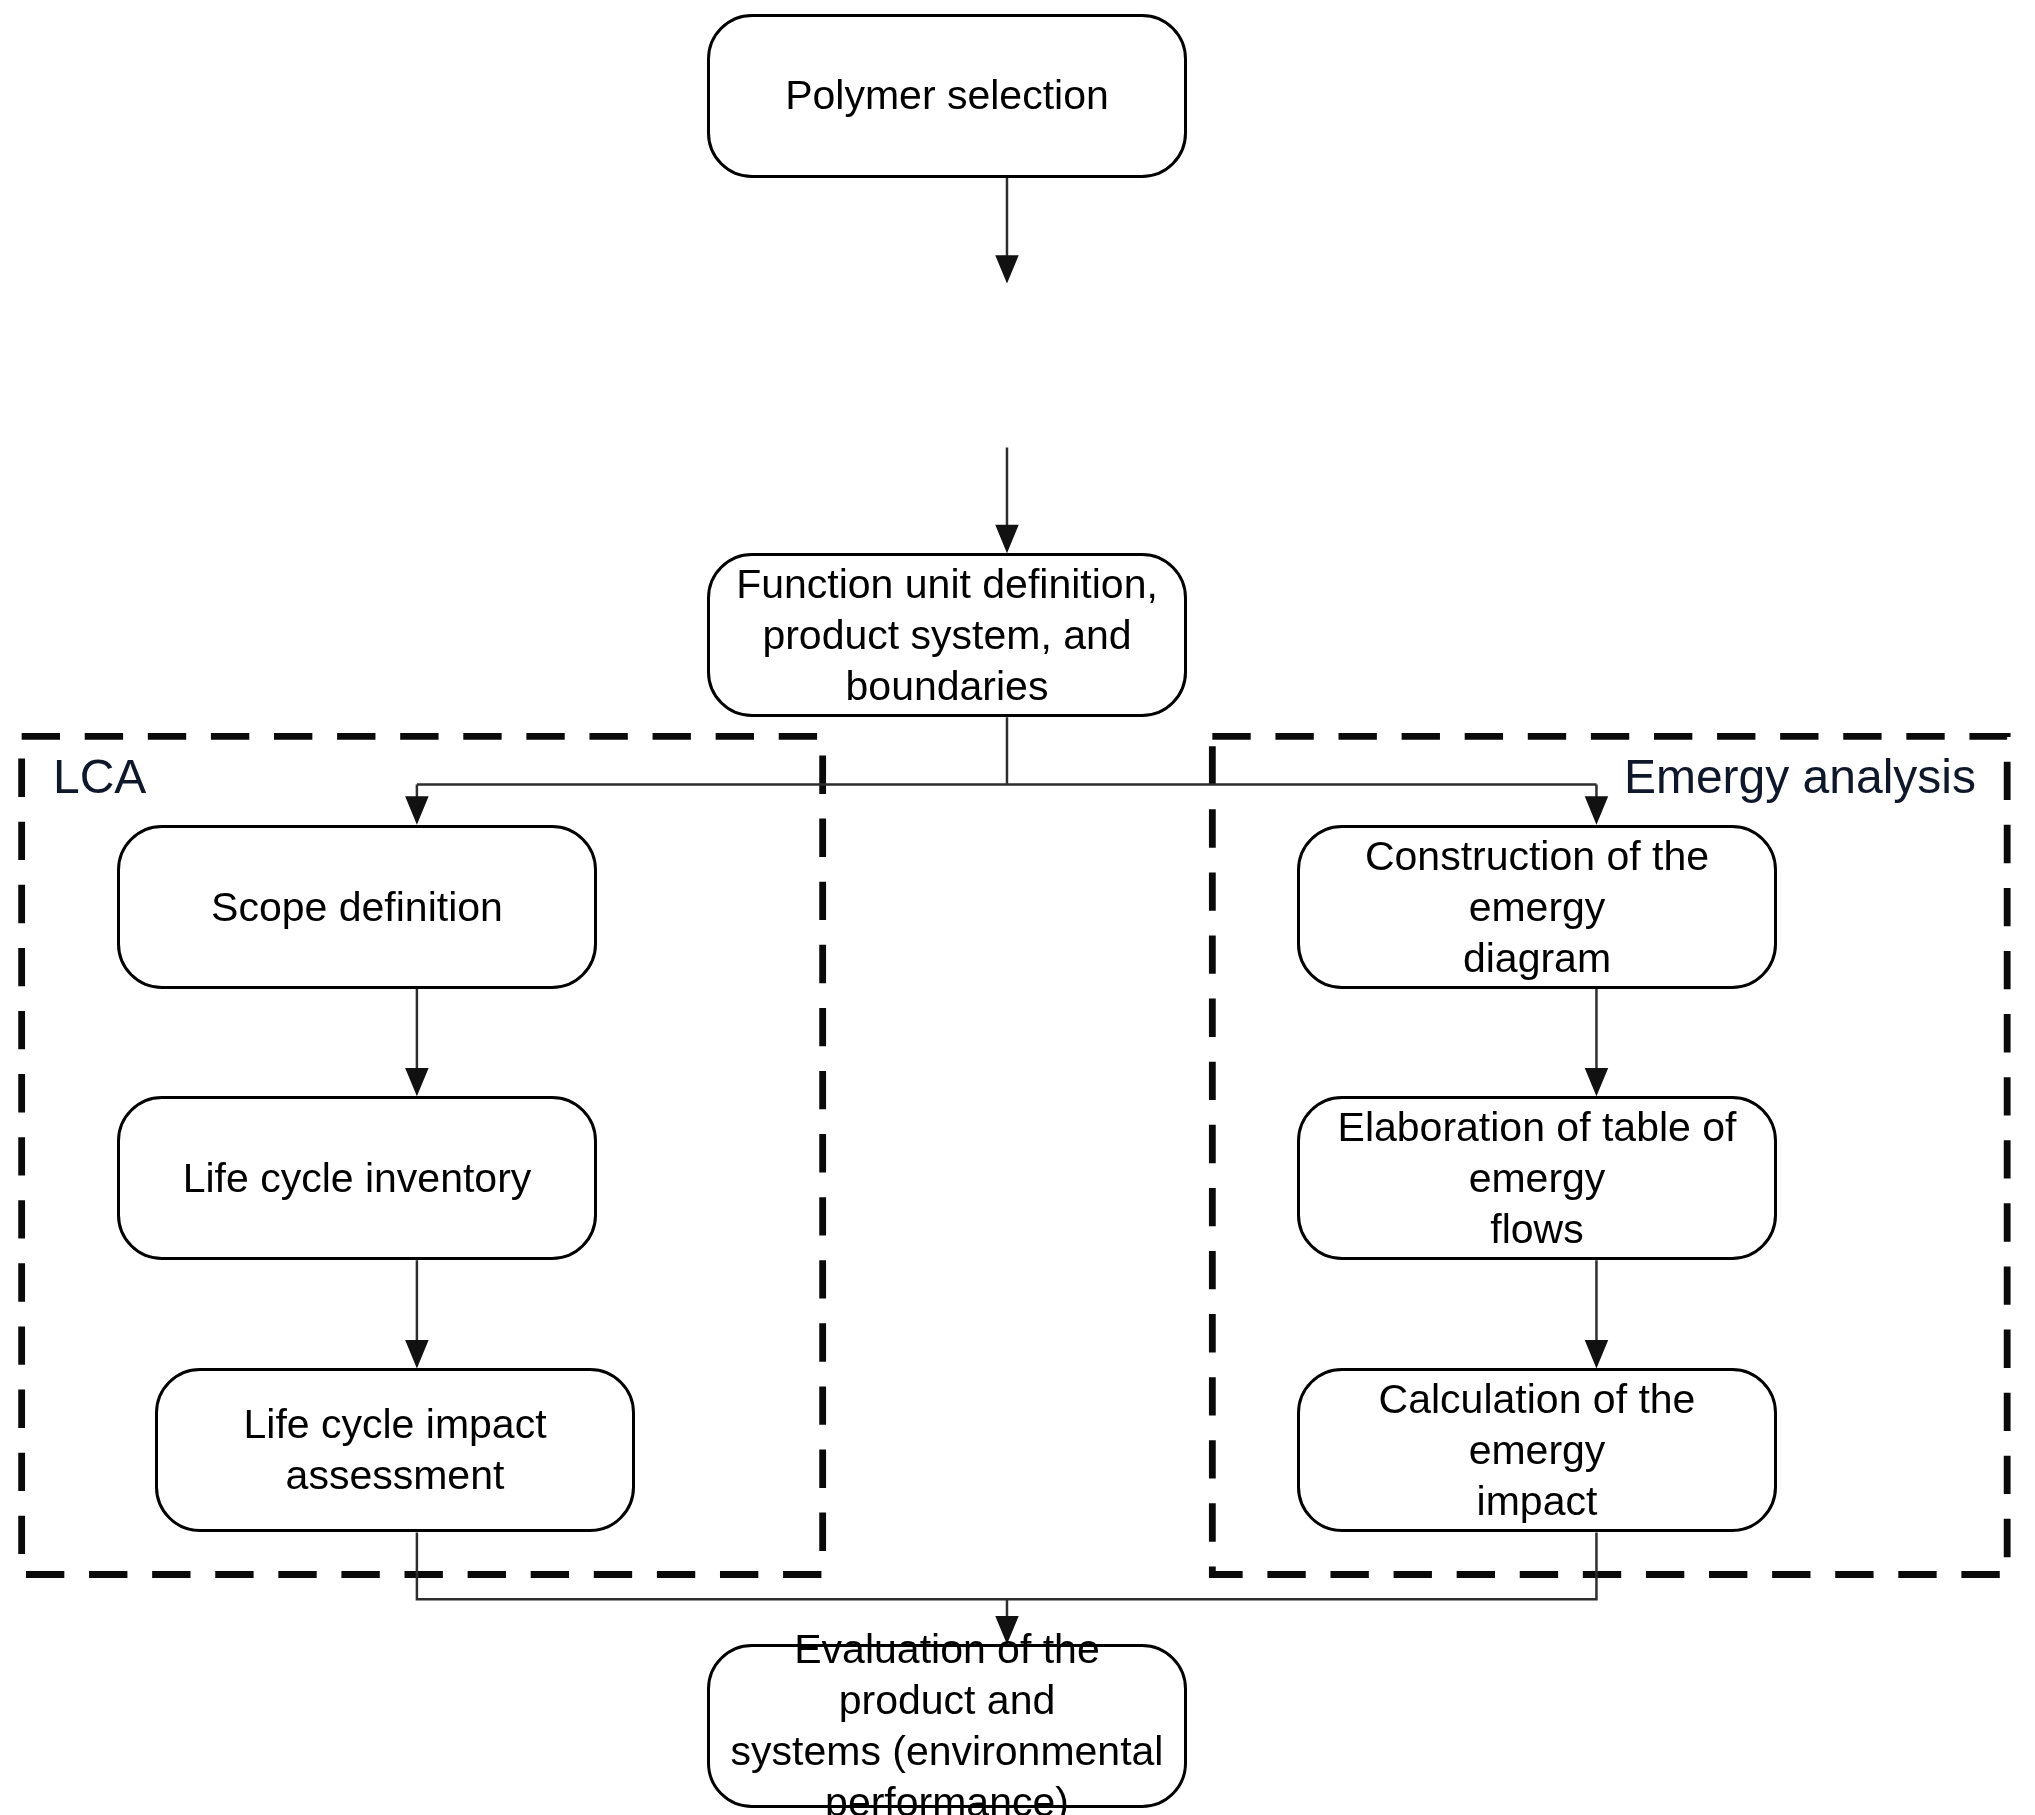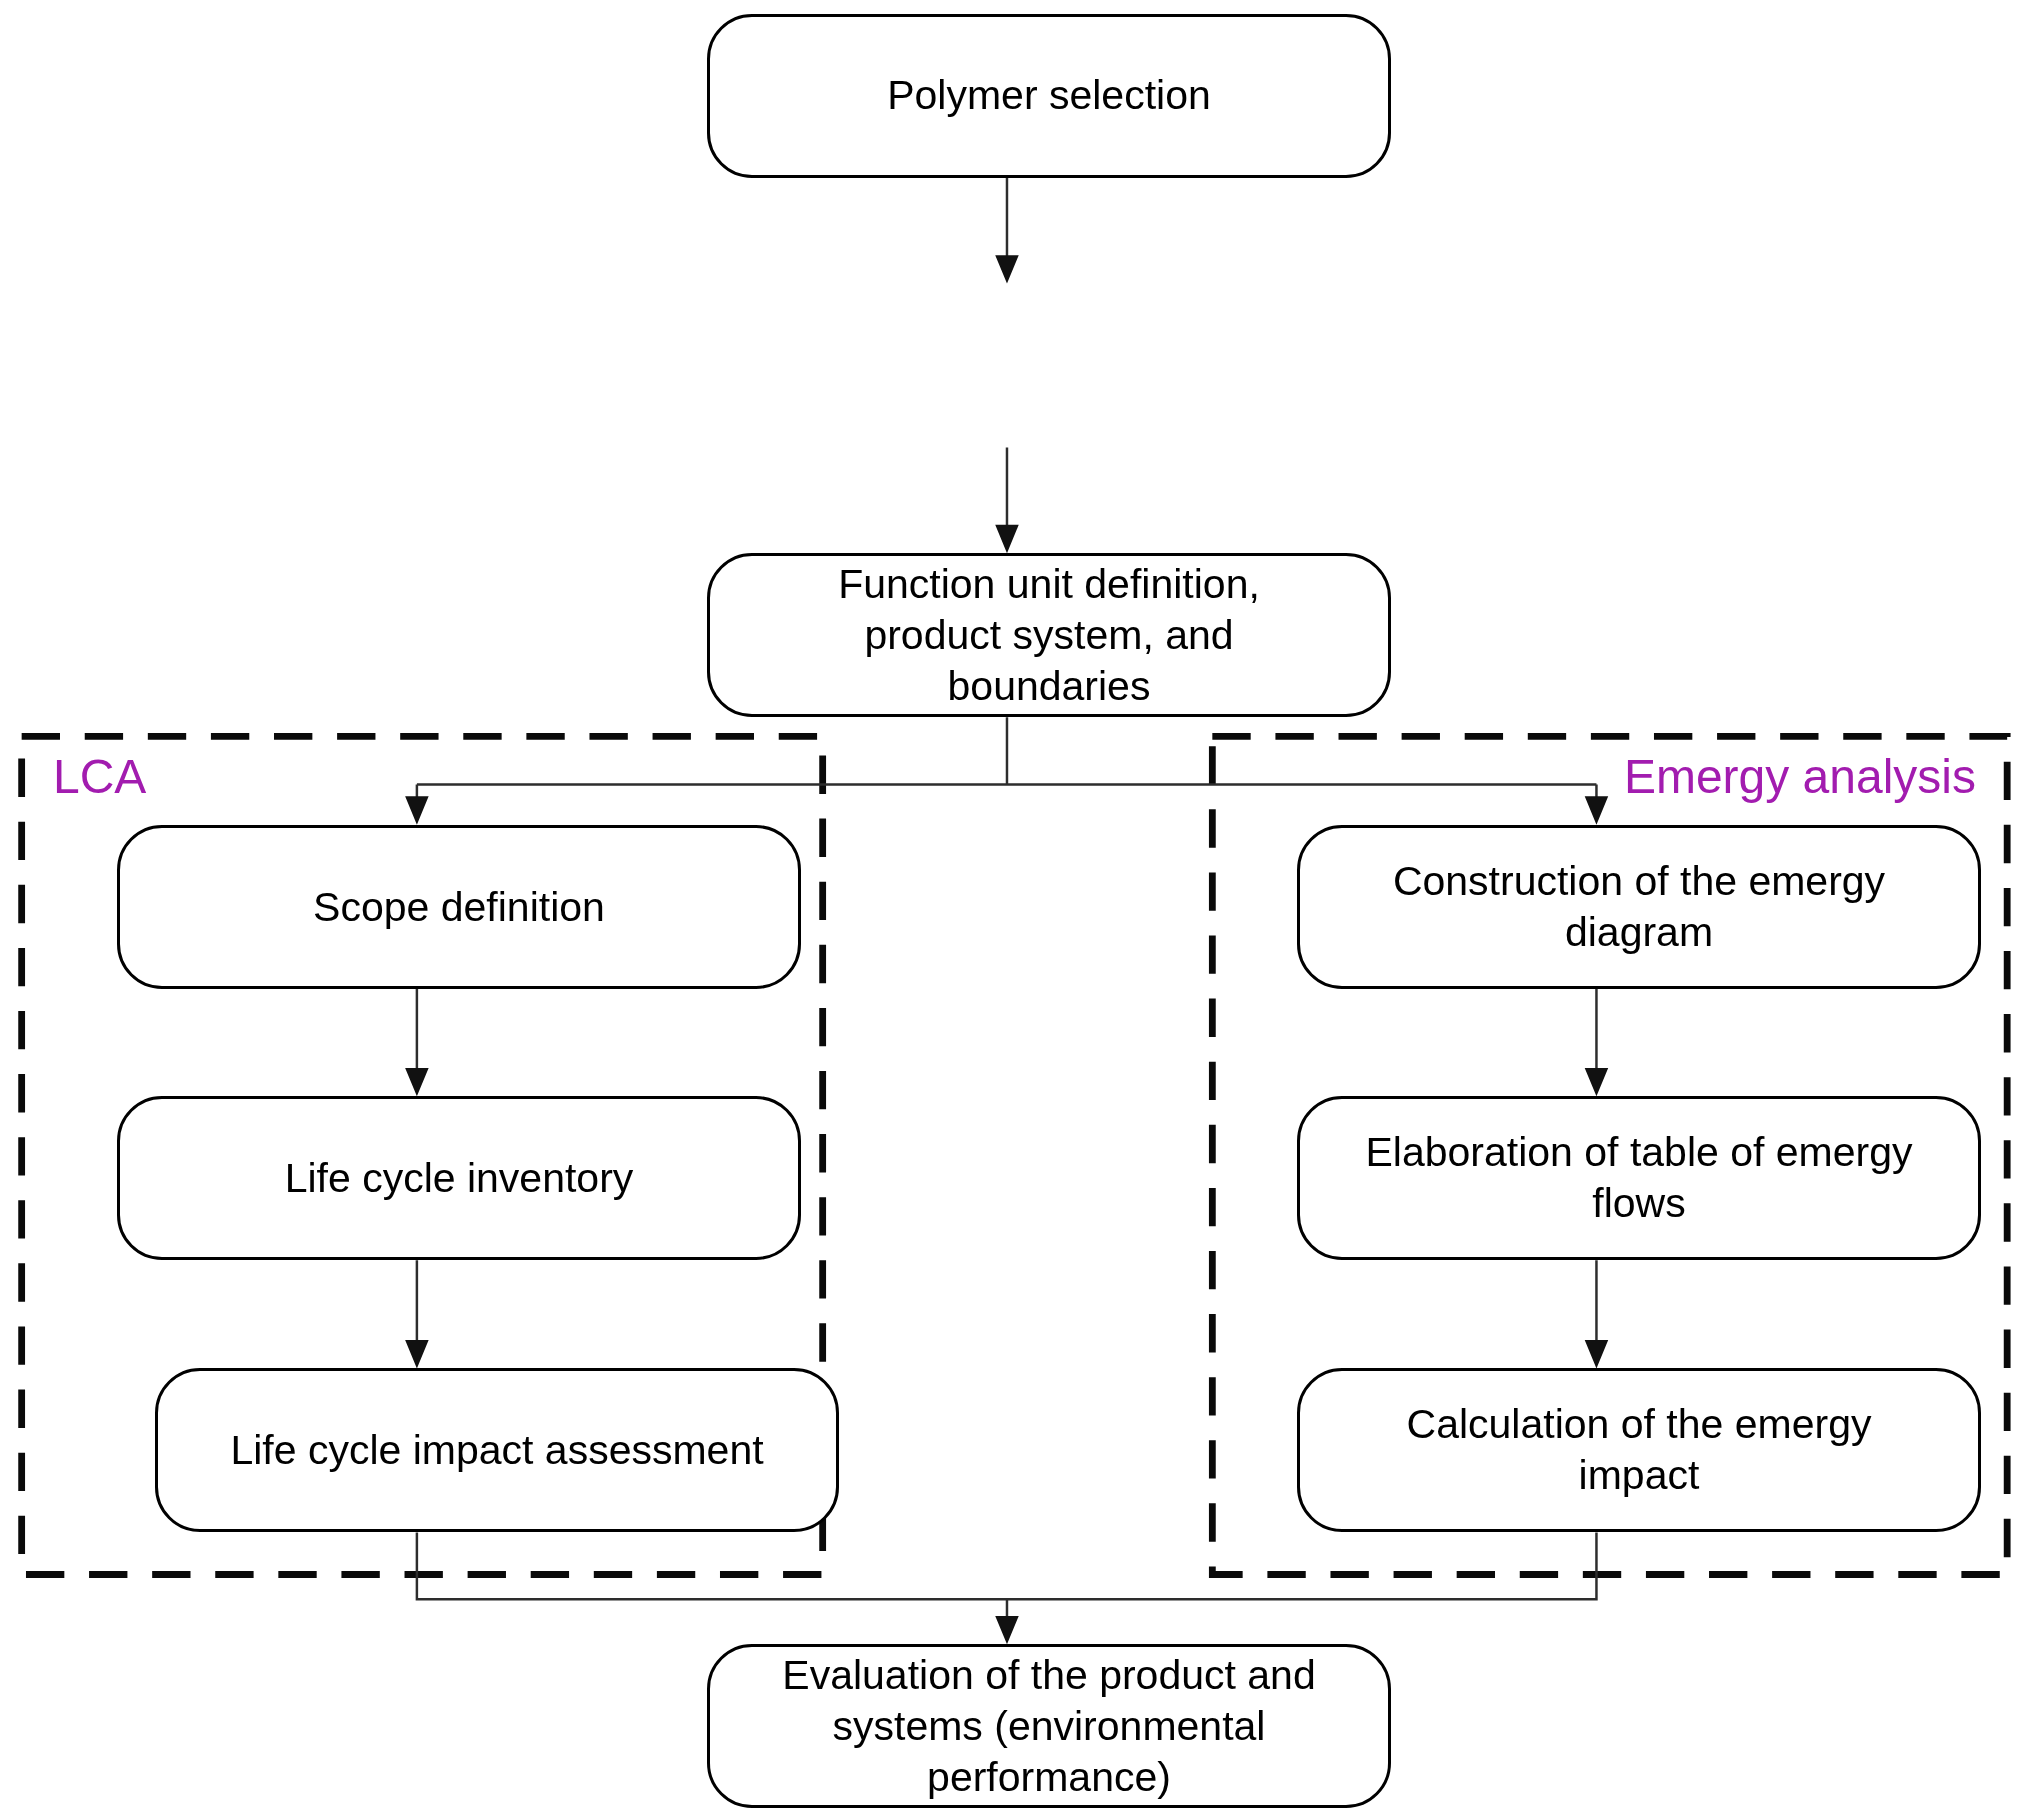--- a/index.html
+++ b/index.html
@@ -16,42 +16,42 @@
     overflow: hidden;
   }
   .layer {
     position: absolute;
     left: 0; top: 0;
     width: 100%; height: 100%;
   }
   .node {
     position: absolute;
     box-sizing: border-box;
-    width: 684px;
+    width: 480px;
     height: 164px;
     background: #ffffff;
     border: 3.1px solid #000000;
     border-radius: 45px;
     display: flex;
     align-items: center;
     justify-content: center;
     padding: 0 11px;
   }
   .node .lbl {
     white-space: pre-line;
     text-align: center;
     font-size: 41px;
     line-height: 51px;
     color: #000000;
   }
   .group-label {
     position: absolute;
     font-size: 48px;
     line-height: 56px;
-    color: #a21caf;
+    color: #0f172a;
   }
   
   .n-polymer      { left: 707px; top: 13.6px;   }
   .n-scenarios    { left: 707px; top: 283px;  }
   .n-function     { left: 707px; top: 553px;  }
   .n-scope        { left: 117px;  top: 825px; }
   .n-inventory    { left: 117px;  top: 1096px; }
   .n-impact       { left: 117px;  top: 1368px; margin-left: 38px; }
   .n-construction { left: 1297px; top: 825px; }
   .n-elaboration  { left: 1297px; top: 1096px; }

